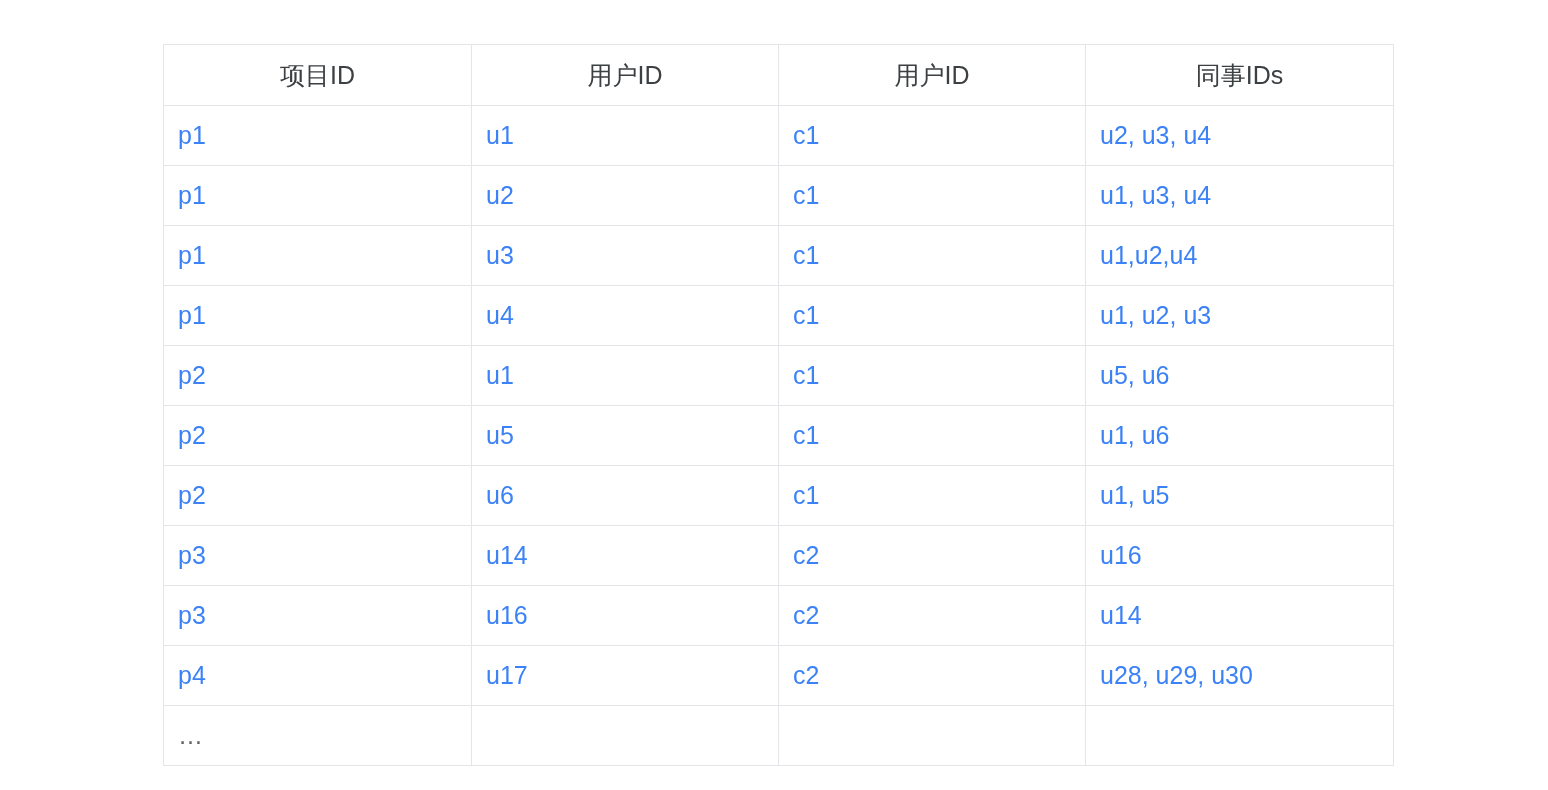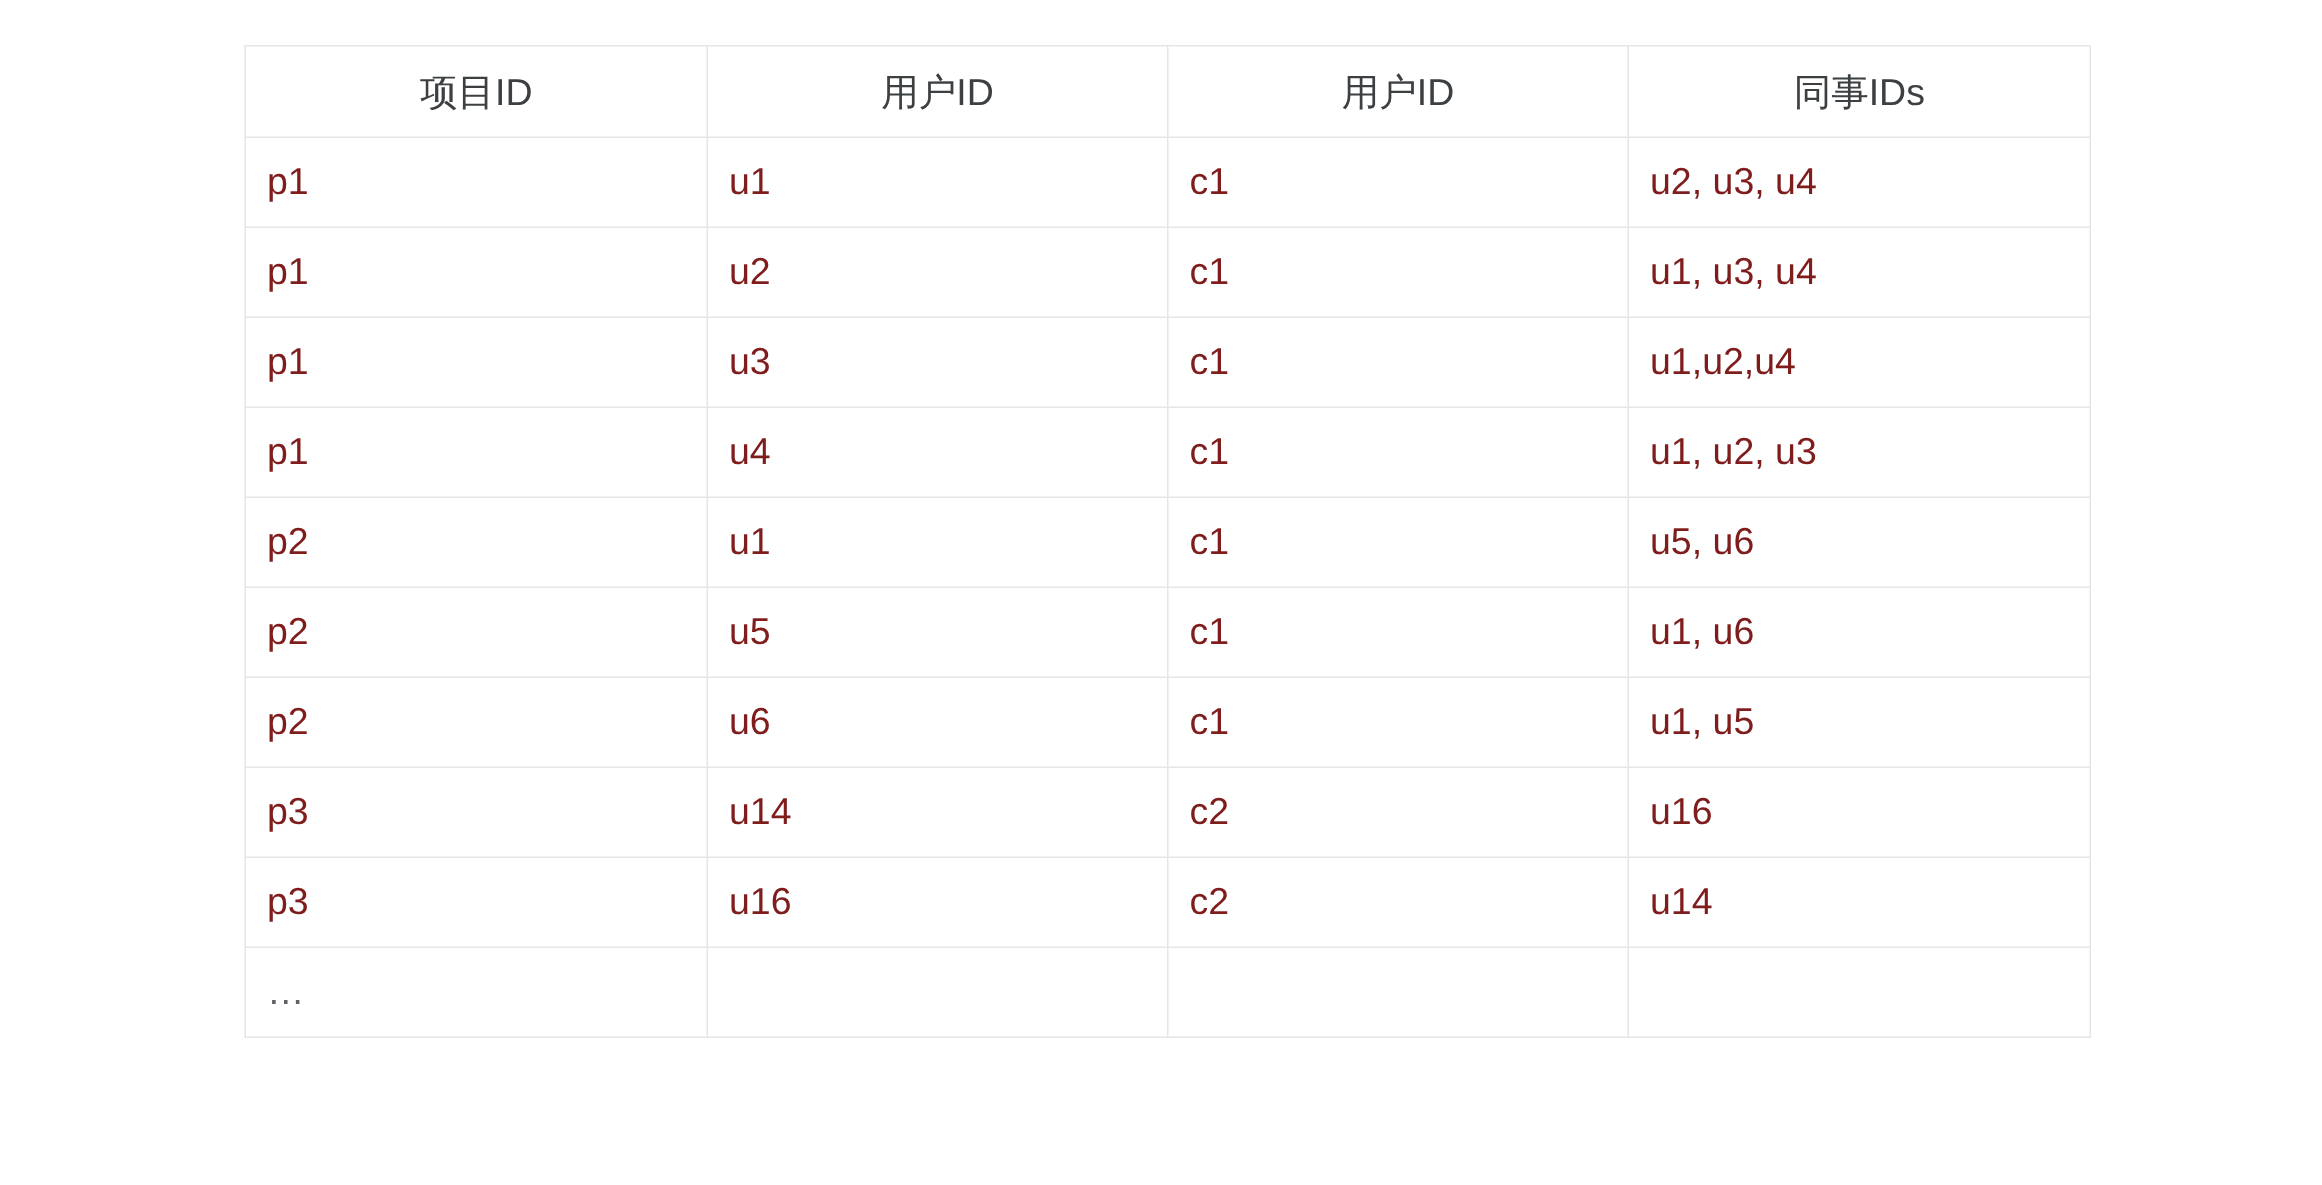--- a/index.html
+++ b/index.html
@@ -15,21 +15,21 @@
     overflow: hidden;
   }
   .page {
     position: relative;
     width: 1548px;
     height: 790px;
   }
   .table-wrap {
     position: absolute;
     left: 163px;
-    top: 30px;
+    top: 44px;
     width: 1230px;
   }
   table.data-table {
     border-collapse: collapse;
     width: 1230px;
     table-layout: fixed;
     background: #ffffff;
   }
   table.data-table col.c0 { width: 308px; }
   table.data-table col.c1 { width: 307px; }
@@ -47,21 +47,21 @@
   }
   table.data-table thead th {
     height: 60px;
     text-align: center;
     font-weight: 400;
     color: #3c4043;
   }
   table.data-table tbody td {
     height: 59px;
     text-align: left;
-    color: #7f1d1d;
+    color: #3b82f6;
   }
   table.data-table tbody tr.ellipsis-row td {
     color: #5f6368;
   }
 </style>
 </head>
 <body>
 
 <div class="page">
   <div class="table-wrap">
@@ -128,20 +128,26 @@
           <td>u14</td>
           <td>c2</td>
           <td>u16</td>
         </tr>
         <tr>
           <td>p3</td>
           <td>u16</td>
           <td>c2</td>
           <td>u14</td>
         </tr>
+        <tr>
+          <td>p4</td>
+          <td>u17</td>
+          <td>c2</td>
+          <td>u28, u29, u30</td>
+        </tr>
         <tr class="ellipsis-row">
           <td>…</td>
           <td></td>
           <td></td>
           <td></td>
         </tr>
       </tbody>
     </table>
   </div>
 </div>

